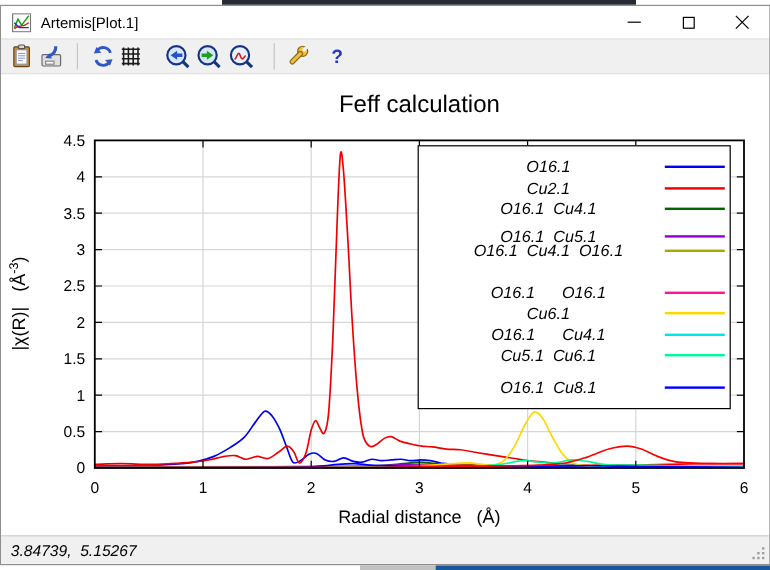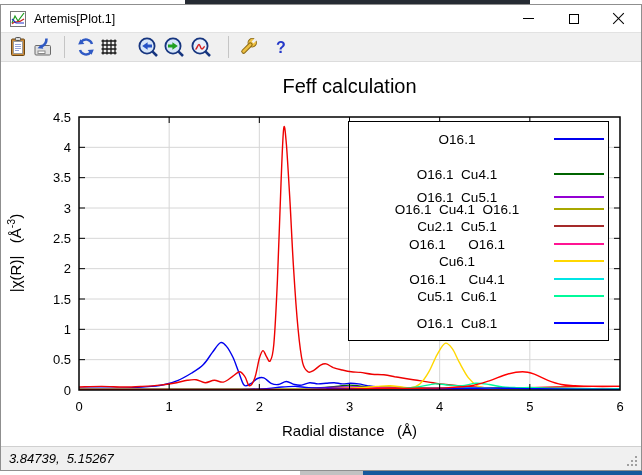--- a/index.html
+++ b/index.html
@@ -31,21 +31,21 @@
   .ml6{margin-left:6px}.ml3{margin-left:3px}.ml10{margin-left:10px}.ml1{margin-left:1px}
   .ml17{margin-left:17px}.ml4{margin-left:4px}.ml5{margin-left:5px}.ml16{margin-left:16px}
   .ml8{margin-left:8px}.ml11{margin-left:11px}
   
   .plot-panel{position:relative;flex:1 1 auto;background:#fff;}
   #plot-svg{position:absolute;left:0;top:0;}
   #plot-svg text{font-family:"Liberation Sans",sans-serif;fill:#000;}
   
   .legend{position:absolute;left:347px;top:59px;width:261px;height:220px;background:#fff;
           border:1px solid #000;}
-  .legend-row{position:absolute;left:0;width:100%;height:17.4px;}
+  .legend-row{position:absolute;left:0;width:100%;height:17.4px;font-style:italic;}
   .legend-label{position:absolute;left:0;top:50%;transform:translateY(-50%);width:216px;
                 text-align:center;font-size:13.5px;color:#000;}
   .legend-line{position:absolute;left:205px;top:50%;margin-top:-1px;width:50px;height:2px;}
   
   .statusbar{height:24px;flex:0 0 24px;background:#f0f0f0;border-top:1px solid #d0d0d0;
              position:relative;display:flex;align-items:center;font-style:italic;}
   .status-text{padding-left:8px;font-size:13px;color:#000;}
   .resize-grip{position:absolute;right:4px;bottom:4px;width:2px;height:2px;background:#a0a0a0;
                box-shadow:-4px 0 #a0a0a0,-8px 0 #a0a0a0,0 -4px #a0a0a0,-4px -4px #a0a0a0,0 -8px #a0a0a0;}
 </style>
@@ -231,36 +231,36 @@
           <text x="70" y="59.5" text-anchor="end" font-size="13">4.5</text>
           <text x="348.5" y="31" text-anchor="middle" font-size="20">Feff calculation</text>
           <text x="348.5" y="374" text-anchor="middle" font-size="15">Radial distance&nbsp; &nbsp;(Å)</text>
           <text transform="rotate(-90 20 191)" x="20" y="191" text-anchor="middle" font-size="15"><tspan>|χ(R)|&nbsp; &nbsp;(Å</tspan><tspan dy="-6" font-size="10.5">-3</tspan><tspan dy="6" font-size="15">)</tspan></text>
         </svg>
       <div class="legend" id="legend">
           <div class="legend-row" style="top: 8.5px;">
             <span class="legend-label">O16.1</span>
             <span class="legend-line" style="background: rgb(0, 0, 238);"></span>
           </div>
+          <div class="legend-row" style="top: 25.93px;">
+            <span class="legend-label">Cu2.1</span>
+            <span class="legend-line" style="background: rgb(238, 0, 0);"></span>
+          </div>
           <div class="legend-row" style="top: 43.36px;">
             <span class="legend-label">O16.1&nbsp; Cu4.1</span>
             <span class="legend-line" style="background: rgb(0, 100, 0);"></span>
           </div>
           <div class="legend-row" style="top: 66px;">
             <span class="legend-label">O16.1&nbsp; Cu5.1</span>
             <span class="legend-line" style="background: rgb(148, 0, 211);"></span>
           </div>
           <div class="legend-row" style="top: 78.22px;">
             <span class="legend-label">O16.1&nbsp; Cu4.1&nbsp; O16.1</span>
             <span class="legend-line" style="background: rgb(168, 168, 0);"></span>
           </div>
-          <div class="legend-row" style="top: 95.65px;">
-            <span class="legend-label">Cu2.1&nbsp; Cu5.1</span>
-            <span class="legend-line" style="background: rgb(165, 42, 42);"></span>
-          </div>
           <div class="legend-row" style="top: 113.08px;">
             <span class="legend-label">O16.1&nbsp; &nbsp; &nbsp; O16.1</span>
             <span class="legend-line" style="background: rgb(255, 20, 147);"></span>
           </div>
           <div class="legend-row" style="top: 130.51px;">
             <span class="legend-label">Cu6.1</span>
             <span class="legend-line" style="background: rgb(255, 215, 0);"></span>
           </div>
           <div class="legend-row" style="top: 147.94px;">
             <span class="legend-label">O16.1&nbsp; &nbsp; &nbsp; Cu4.1</span>

